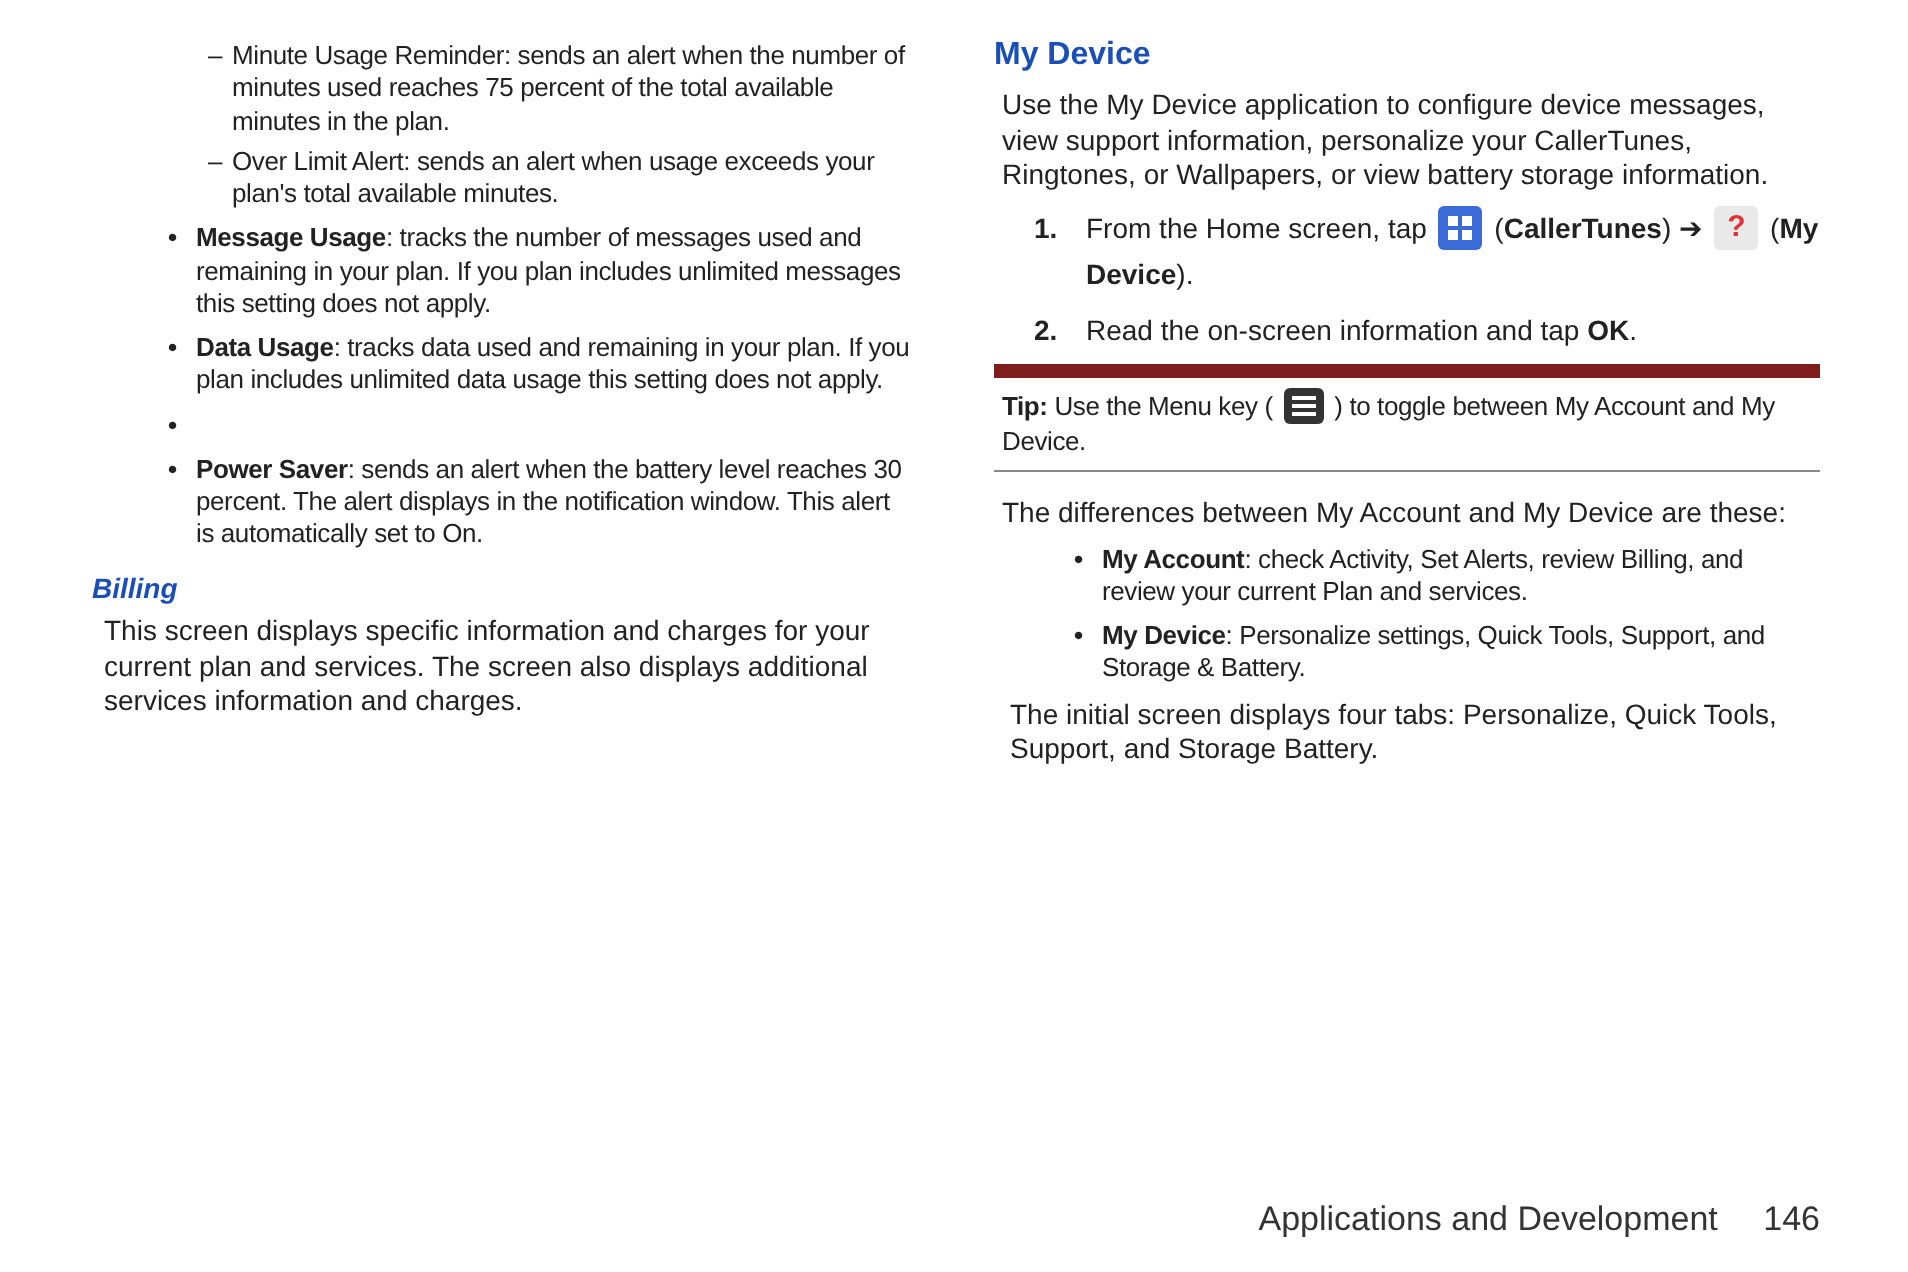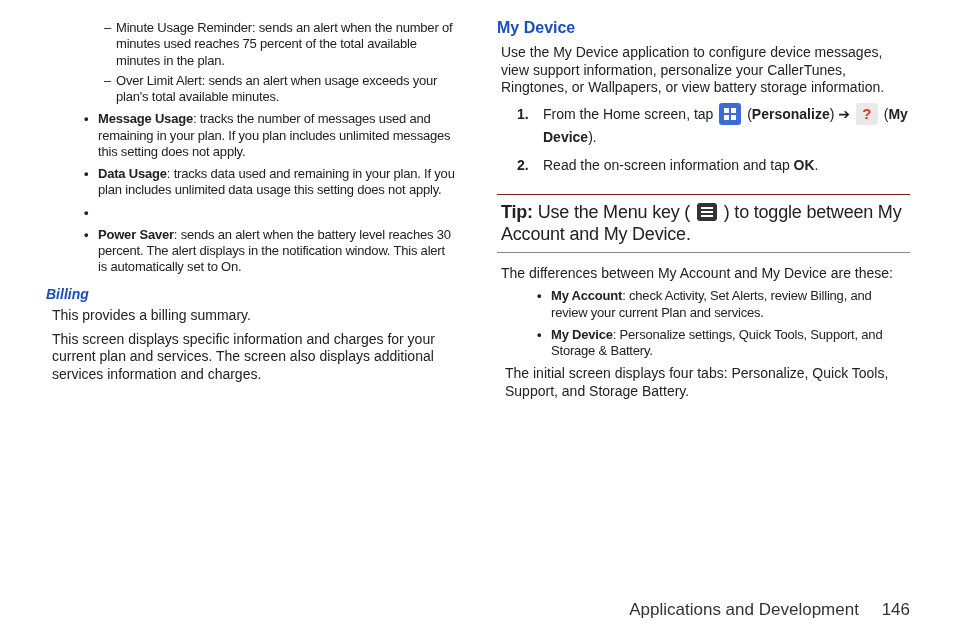--- a/index.html
+++ b/index.html
@@ -104,27 +104,27 @@
     font-size: 15px;
   }
   .icon-menu {
     background: #333;
     width: 20px;
     height: 18px;
     border-radius: 3px;
   }
   .icon-menu svg { width: 12px; height: 10px; }
   .tip-box {
-    border-top: 1px solid #7f1d1d;
+    border-top: 7px solid #7f1d1d;
     border-bottom: 1px solid #888;
     padding: 6px 4px;
-    margin: 18px 0 12px 0;
+    margin: 6px 0 12px 0;
     font-family: "Arial Narrow", Arial, sans-serif;
     font-stretch: condensed;
-    font-size: 18px;
+    font-size: 13px;
     letter-spacing: -0.2px;
   }
   .footer {
     position: absolute;
     bottom: 16px;
     right: 44px;
     font-size: 17px;
     color: #333;
   }
   .footer .pnum {
@@ -159,21 +159,20 @@
       </div>
       <div class="bullet-item">
         <span class="dot">•</span>
       </div>
       <div class="bullet-item">
         <span class="dot">•</span>
         <span><b>Power Saver</b><span>: sends an alert when the battery level reaches 30 percent. The alert displays in the notification window. This alert is automatically set to On.</span></span>
       </div>
 
       <div class="section-sub">Billing</div>
-      <div class="body-text">This provides a billing summary.</div>
 
       <div class="body-text">This screen displays specific information and charges for your current plan and services. The screen also displays additional services information and charges.</div>
     </div>
 
     <div class="col">
 
       <div class="section-main">My Device</div>
       <div class="body-text" style="margin-left:4px">Use the My Device application to configure device messages, view support information, personalize your CallerTunes, Ringtones, or Wallpapers, or view battery storage information.</div>
 
       <div class="num-item">
@@ -181,21 +180,21 @@
         <span class="content">
           <span>From the Home screen, tap </span>
           <span class="icon icon-apps">
             <svg viewBox="0 0 14 14">
                 <rect x="1" y="1" width="5" height="5" fill="#fff"></rect>
                 <rect x="8" y="1" width="5" height="5" fill="#fff"></rect>
                 <rect x="1" y="8" width="5" height="5" fill="#fff"></rect>
                 <rect x="8" y="8" width="5" height="5" fill="#fff"></rect>
               </svg>
           </span>
-          (<b>Personalize</b>)<span> ➔ </span>
+          (<b>CallerTunes</b>)<span> ➔ </span>
           <span class="icon icon-help">?</span>
           (<b>My Device</b>).
         </span>
       </div>
 
       <div class="num-item">
         <span class="num">2.</span>
         <span class="content">
           <span>Read the on-screen information and tap </span><b>OK</b>.
         </span>

